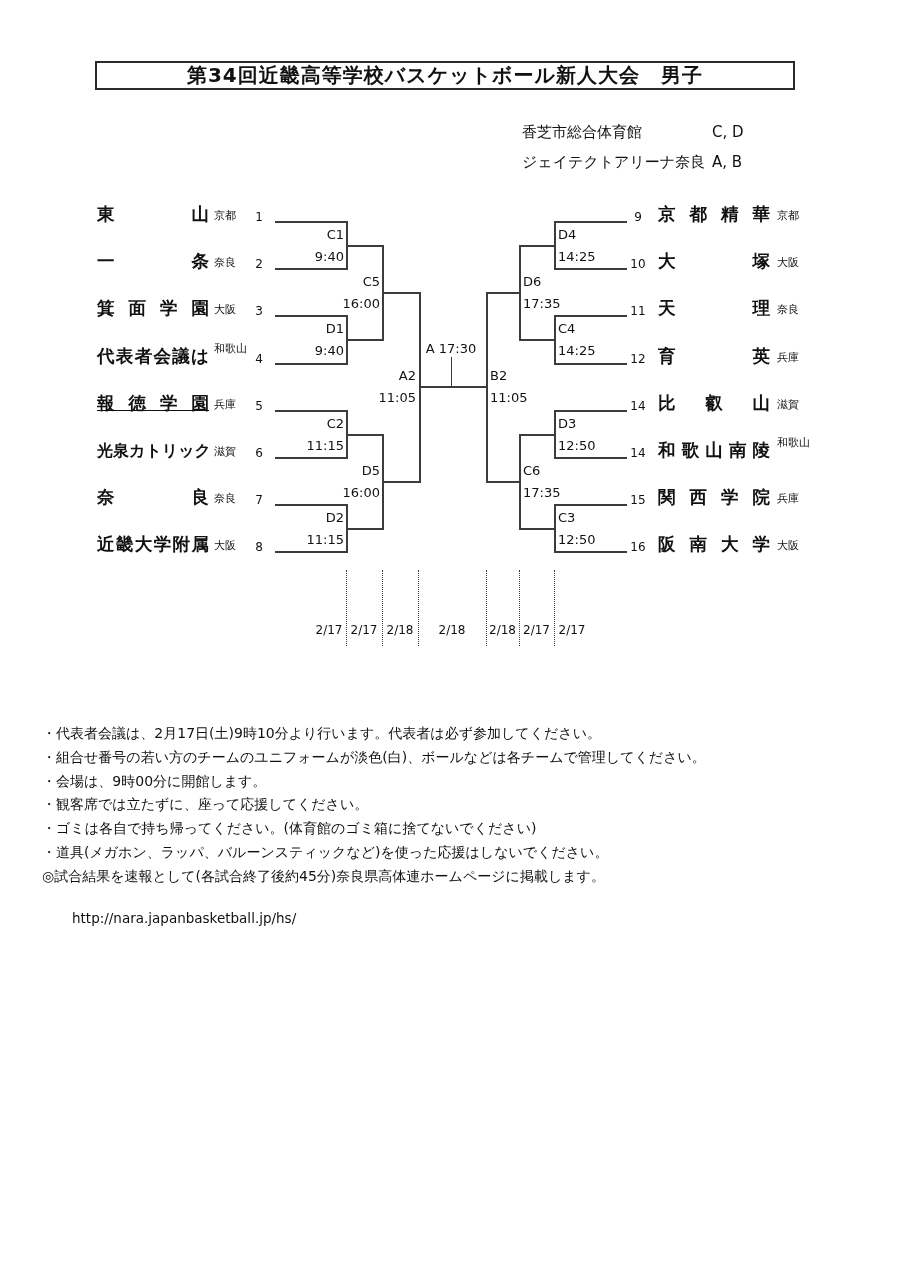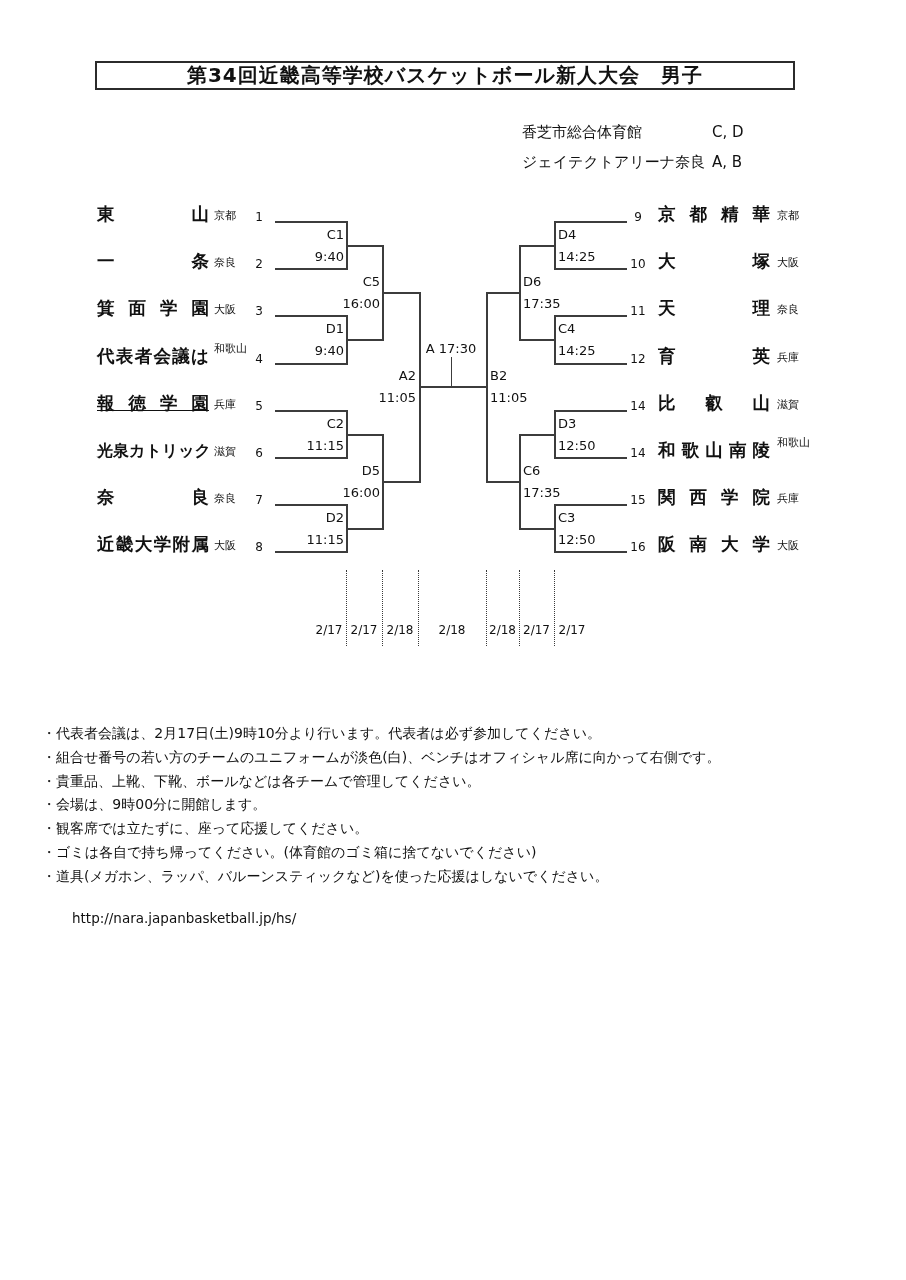--- a/index.html
+++ b/index.html
@@ -222,23 +222,23 @@
       <div class="rdate" style="left: 346px; width: 36px;">2/17</div>
       <div class="rdate" style="left: 382px; width: 36px;">2/18</div>
       <div class="rdate" style="left: 418px; width: 68px;">2/18</div>
       <div class="rdate" style="left: 486px; width: 33px;">2/18</div>
       <div class="rdate" style="left: 519px; width: 35px;">2/17</div>
       <div class="rdate" style="left: 554px; width: 36px;">2/17</div>
     </div>
 
   <div id="notes" class="notes">
       <div class="note">・代表者会議は、2月17日(土)9時10分より行います。代表者は必ず参加してください。</div>
-      <div class="note">・組合せ番号の若い方のチームのユニフォームが淡色(白)、ベンチはオフィシャル席に向かって右側です。</div>
-      <div class="note">・貴重品、上靴、下靴、ボールなどは各チームで管理してください。</div>
+      <div class="note">・組合せ番号の若い方のチームのユニフォームが淡色(白)、ボールなどは各チームで管理してください。</div>
       <div class="note">・会場は、9時00分に開館します。</div>
       <div class="note">・観客席では立たずに、座って応援してください。</div>
       <div class="note">・ゴミは各自で持ち帰ってください。(体育館のゴミ箱に捨てないでください)</div>
       <div class="note">・道具(メガホン、ラッパ、バルーンスティックなど)を使った応援はしないでください。</div>
+      <div class="note">◎試合結果を速報として(各試合終了後約45分)奈良県高体連ホームページに掲載します。</div>
     </div>
 
   <div class="url">http://nara.japanbasketball.jp/hs/</div>
 
 </div>
 
 </body></html>

